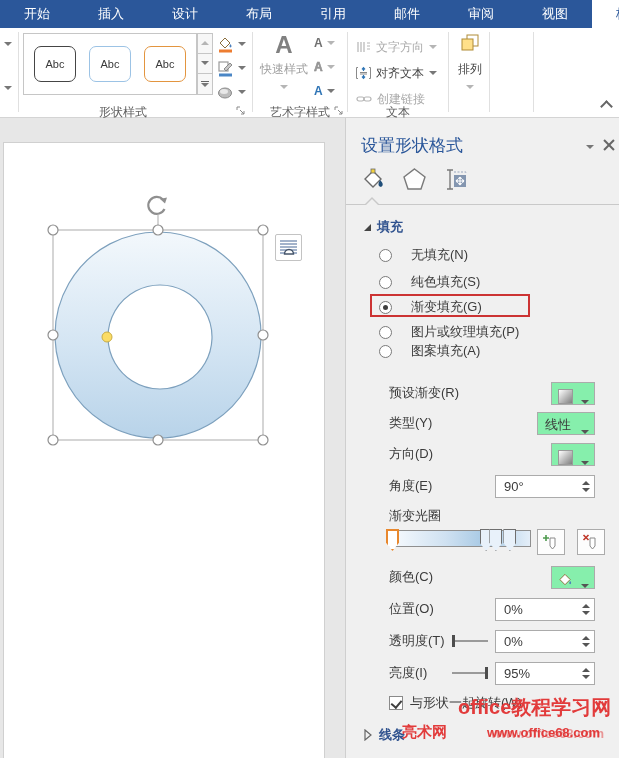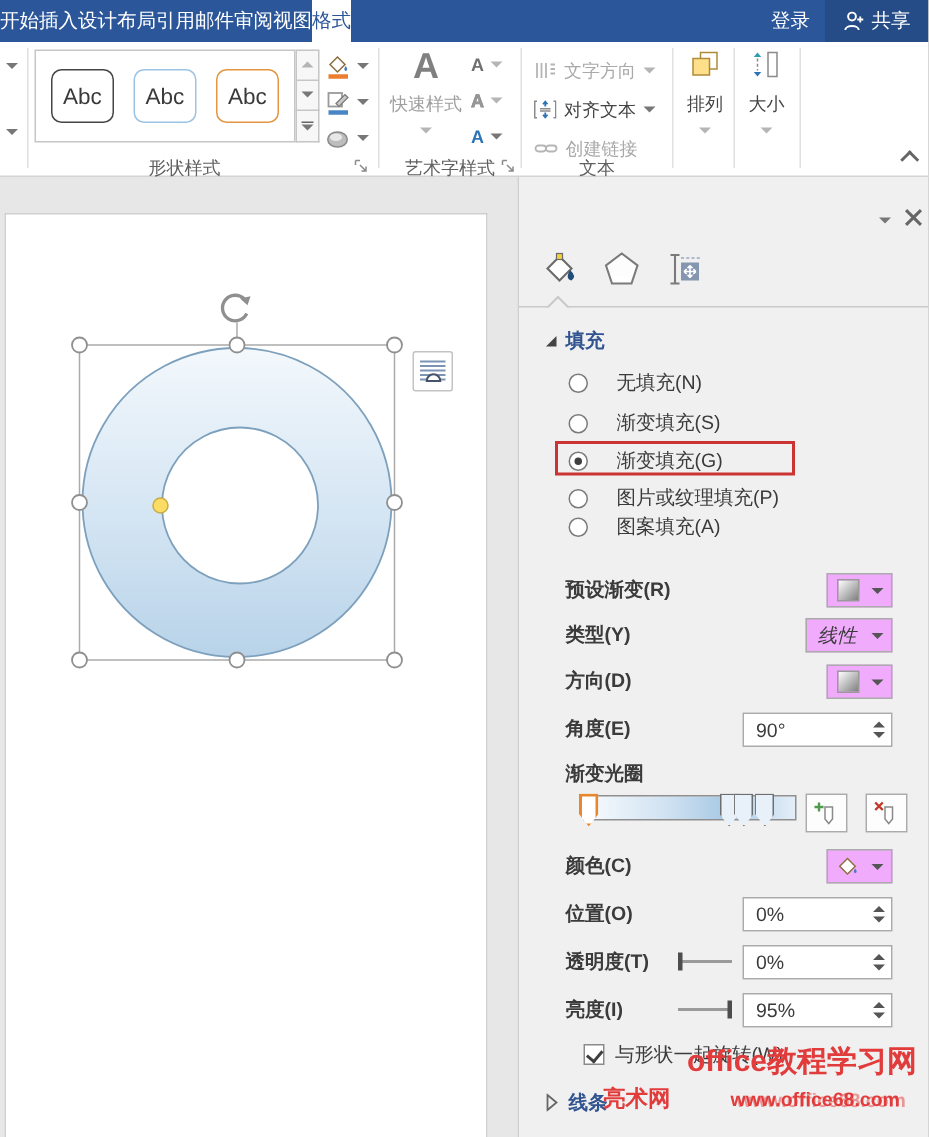--- a/index.html
+++ b/index.html
@@ -3,38 +3,38 @@
 <meta charset="utf-8">
 <style>
   * { margin:0; padding:0; box-sizing:border-box; }
   body { background:#888; font-family:"Liberation Sans","DejaVu Sans",sans-serif; }
   .app { position:relative; width:619px; height:758px; background:#fff; overflow:hidden;
          font-family:"Liberation Sans","DejaVu Sans",sans-serif; }
 
   
   .tabbar { position:absolute; left:0; top:0; width:619px; height:28px; background:#2b579a;
             display:flex; align-items:stretch; color:#fff; font-size:13px; }
-  .rtab { padding:0 0; line-height:28px; cursor:default; white-space:nowrap; }
+  .rtab { padding:0 24px; line-height:28px; cursor:default; white-space:nowrap; }
   .rtab.active { background:#fff; color:#2b579a; }
   .tellme { display:flex; align-items:center; gap:4px; color:#b9c9e6; padding:0 10px; }
   .tabbar .spacer { flex:1; }
   .signin { line-height:28px; padding:0 10px; }
   .share { display:flex; align-items:center; gap:4px; padding:4px 12px; background:rgba(0,0,0,0.12); }
 
   
   .ribbon { position:absolute; left:0; top:28px; width:619px; height:90px; background:#fff;
             border-bottom:1px solid #d4d4d4; font-size:12px; color:#444; }
   .vsep { position:absolute; top:4px; height:80px; width:1px; background:#e0e0e0; }
   .tri-d { width:0; height:0; border-left:4px solid transparent; border-right:4px solid transparent;
            border-top:4px solid #777; display:inline-block; }
   .tri-d.dim { border-top-color:#b5b5b5; }
   .gallery { position:absolute; left:23px; top:5px; width:174px; height:62px; background:#fff;
              border:1px solid #c6c6c6; display:flex; align-items:center; gap:13px; padding-left:10px; }
   .abc { width:42px; height:36px; border-radius:7px; display:flex; align-items:center; justify-content:center;
-         font-size:15px; color:#3a3a3a; background:#fff; }
+         font-size:11px; color:#3a3a3a; background:#fff; }
   .abc.b1 { border:1px solid #454545; }
   .abc.b2 { border:1px solid #9cc3e5; }
   .abc.b3 { border:1px solid #e3953f; }
   .scrollcol { position:absolute; left:197px; top:5px; width:16px; height:62px; }
   .scrollcol .cell { height:20.6px; border:1px solid #c6c6c6; border-top:none; background:#f7f7f7;
                      display:flex; align-items:center; justify-content:center; }
   .scrollcol .cell:first-child { border-top:1px solid #c6c6c6; }
   .tri-u { width:0; height:0; border-left:4px solid transparent; border-right:4px solid transparent;
            border-bottom:4px solid #b5b5b5; }
   .morebar { width:8px; height:1.5px; background:#666; margin-bottom:1px; }
@@ -80,23 +80,23 @@
   .notch::after { content:""; position:absolute; left:-7px; top:1.5px; width:0; height:0;
            border-left:7px solid transparent; border-right:7px solid transparent; border-bottom:7px solid #f0f0f0; }
   .sechead { position:absolute; left:18px; display:flex; align-items:center; gap:6px;
              font-weight:bold; color:#31538f; }
   .exp-tri { width:0; height:0; border-bottom:7px solid #444; border-left:7px solid transparent; }
   .radio-row { position:absolute; left:33px; display:flex; align-items:center; gap:19px; height:20px; }
   .rcirc { width:13px; height:13px; border:1px solid #7a7a7a; border-radius:50%; background:#fff;
            display:flex; align-items:center; justify-content:center; }
   .rcirc.sel::after { content:""; width:5px; height:5px; border-radius:50%; background:#3f3f3f; }
   .redbox { position:absolute; left:24px; top:176px; width:160px; height:23px; border:2px solid #cc3333; }
-  .prow-label { position:absolute; left:31px; height:20px; line-height:20px;font-weight:bold; }
-  .ctl { position:absolute; background:#f0abfc; border:1px solid #ababab; height:23px;
-         display:flex; align-items:center;font-style:italic; }
+  .prow-label { position:absolute; left:43px; height:20px; line-height:20px; }
+  .ctl { position:absolute; background:#86efac; border:1px solid #ababab; height:23px;
+         display:flex; align-items:flex-end; }
   .ctl .tri-d { margin-left:auto; margin-right:5px; border-top-color:#555; }
   .swatch { width:15px; height:15px; margin-left:6px; border:1px solid #9a9a9a;
             background:linear-gradient(135deg,#ffffff 0%,#7f7f7f 100%); }
   .spin { position:absolute; left:149px; width:100px; height:23px; background:#fff; border:1px solid #ababab;
           display:flex; align-items:center; padding-left:8px; }
   .spin .arrows { margin-left:auto; width:16px; height:100%; display:flex; flex-direction:column;
                   align-items:center; justify-content:center; gap:3px; }
   .sp-u { width:0; height:0; border-left:4px solid transparent; border-right:4px solid transparent; border-bottom:4px solid #555; }
   .sp-d { width:0; height:0; border-left:4px solid transparent; border-right:4px solid transparent; border-top:4px solid #555; }
   .gbar { position:absolute; left:43px; top:412px; width:142px; height:17px; border:1px solid #8f8f8f;
@@ -264,30 +264,20 @@
 
     <div class="bigbtn" style="left:451px;">
       <svg width="22" height="22" viewBox="0 0 22 22">
         <rect x="8" y="3" width="11" height="11" fill="#fff" stroke="#b08b37"></rect>
         <rect x="3" y="7" width="11" height="11" fill="#ffe08a" stroke="#b08b37"></rect>
       </svg>
       <div class="lbl">排列</div>
       <div class="tri-d dim" style="margin:4px auto 0;"></div>
     </div>
     <div class="vsep" style="left:489px;"></div>
-    <div class="bigbtn" style="left:492px;">
-      <svg width="22" height="22" viewBox="0 0 22 22">
-        <rect x="12" y="3" width="6" height="16" fill="#fff" stroke="#8a8a8a"></rect>
-        <path d="M5 3 l2.5 3 h-5 Z" fill="#2e9bb5"></path>
-        <path d="M5 19 l2.5 -3 h-5 Z" fill="#2e74b5"></path>
-        <path d="M5 7 v8" stroke="#8a8a8a" stroke-dasharray="2 1.5"></path>
-      </svg>
-      <div class="lbl">大小</div>
-      <div class="tri-d dim" style="margin:4px auto 0;"></div>
-    </div>
     <div class="vsep" style="left:533px;"></div>
     <div class="chev"></div>
   </div>
 
   <div class="docarea">
     <div class="page"></div>
     <svg class="shapesvg" width="345" height="640" viewBox="0 0 345 640">
       <defs>
         <linearGradient id="donutg" x1="0" y1="0" x2="0" y2="1">
           <stop offset="0" stop-color="#f3f8fc"></stop>
@@ -326,20 +316,21 @@
           <line x1="1" y1="9" x2="18" y2="9"></line>
             <line x1="1" y1="12" x2="18" y2="12"></line>
           <line x1="1" y1="15" x2="18" y2="15"></line>
         </g>
         <path d="M5.5 16 a4.5 4.5 0 0 1 9 0 Z" fill="#fff" stroke="#44546a" stroke-width="1.4"></path>
       </svg>
     </div>
   </div>
 
   <div class="pane">
+    <div class="pane-title">设置形状格式</div>
     <div class="pane-dd tri-d"></div>
     <div class="pane-x"></div>
 
     <div class="ptabs">
       <svg width="27" height="27" viewBox="0 0 27 27">
         <path d="M5 13 L13 5 L21 13 L13 21 Z" fill="#fff" stroke="#6a6a6a" stroke-width="1.4"></path>
         <path d="M20 14 q5 4.5 1 7 q-4.5 -1 -1 -7" fill="#1f4e79"></path>
         <rect x="11" y="3" width="4" height="4" fill="#f3d23e" stroke="#6a6a6a" stroke-width="0.8"></rect>
       </svg>
       <svg width="27" height="27" viewBox="0 0 27 27">
@@ -360,21 +351,21 @@
       <div class="exp-tri"></div>
       <span>填充</span>
     </div>
 
     <div class="radio-row" style="top:127px;">
       <div class="rcirc"></div>
       <span>无填充(N)</span>
     </div>
     <div class="radio-row" style="top:154px;">
       <div class="rcirc"></div>
-      <span>渐变填充(S)</span>
+      <span>纯色填充(S)</span>
     </div>
     <div class="radio-row" style="top:179px;">
       <div class="rcirc sel"></div>
       <span>渐变填充(G)</span>
     </div>
     <div class="redbox"></div>
     <div class="radio-row" style="top:204px;">
       <div class="rcirc"></div>
       <span>图片或纹理填充(P)</span>
     </div>

